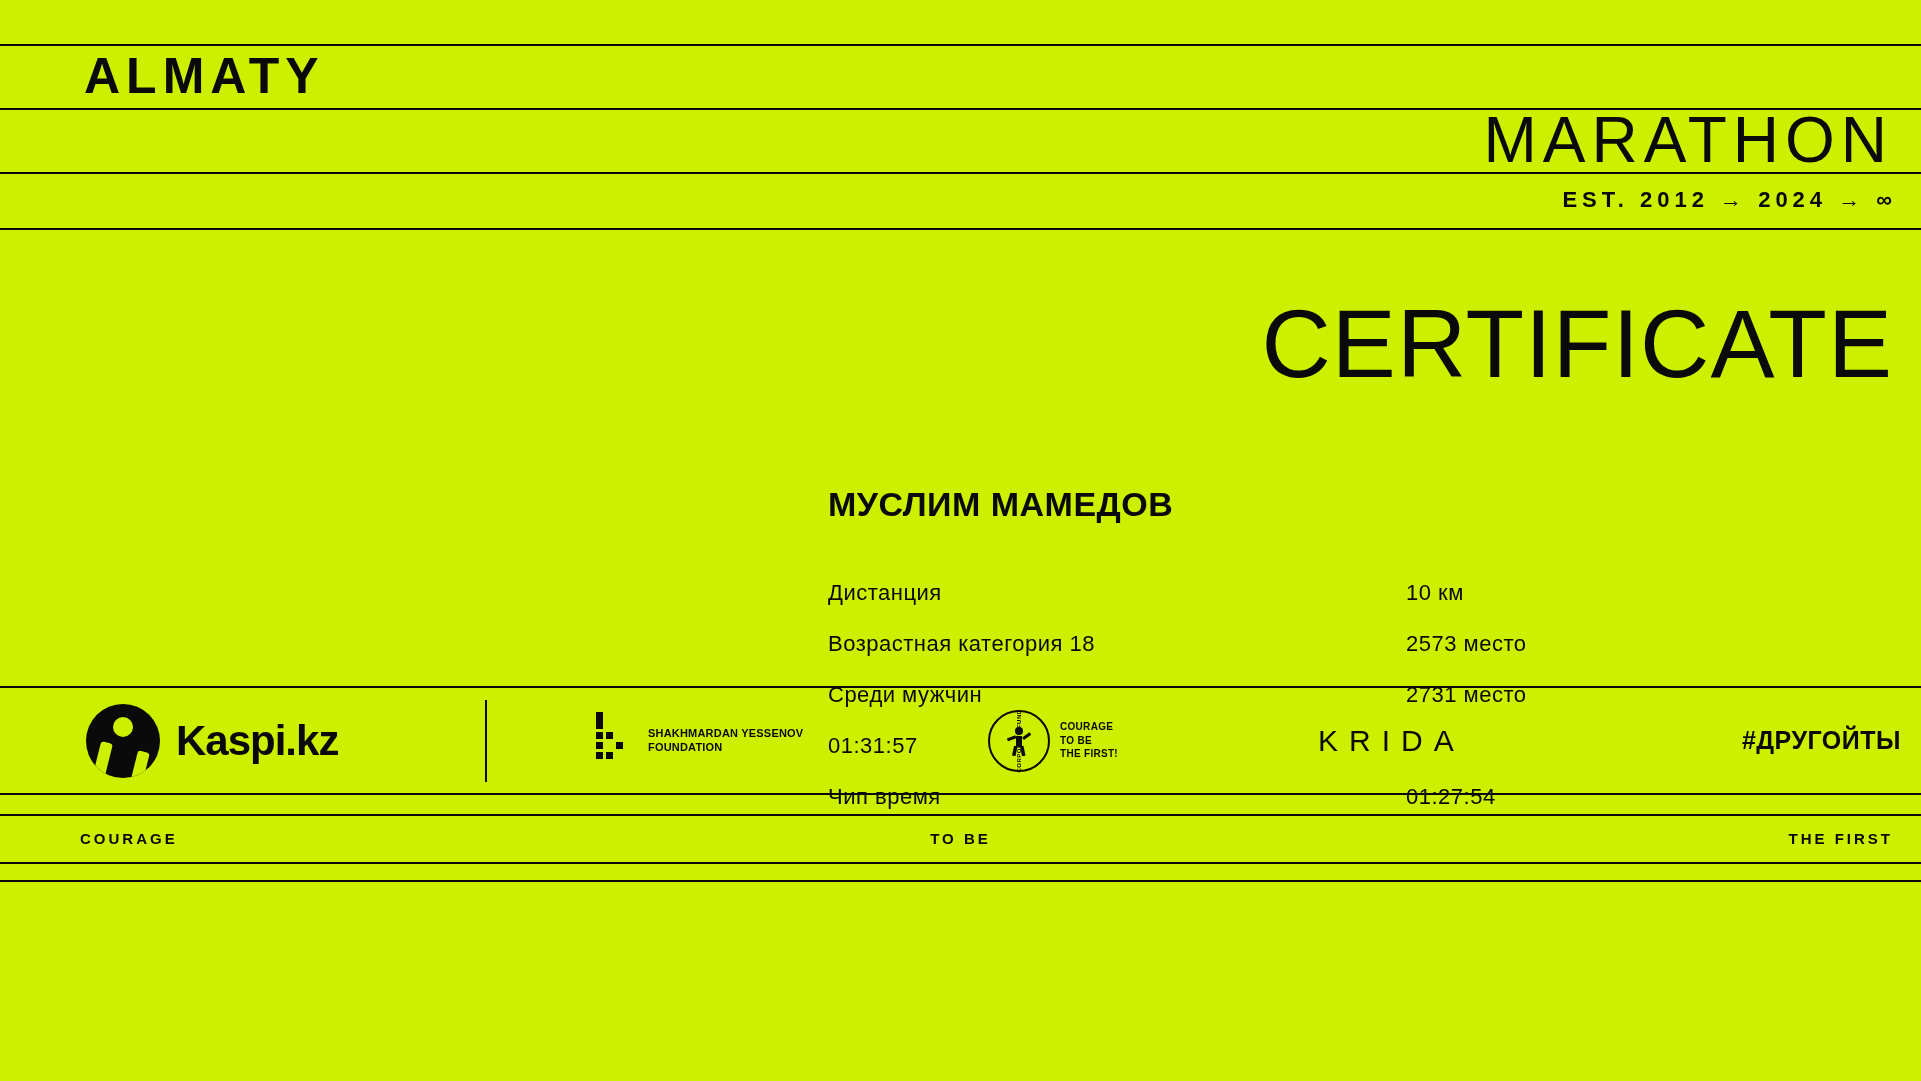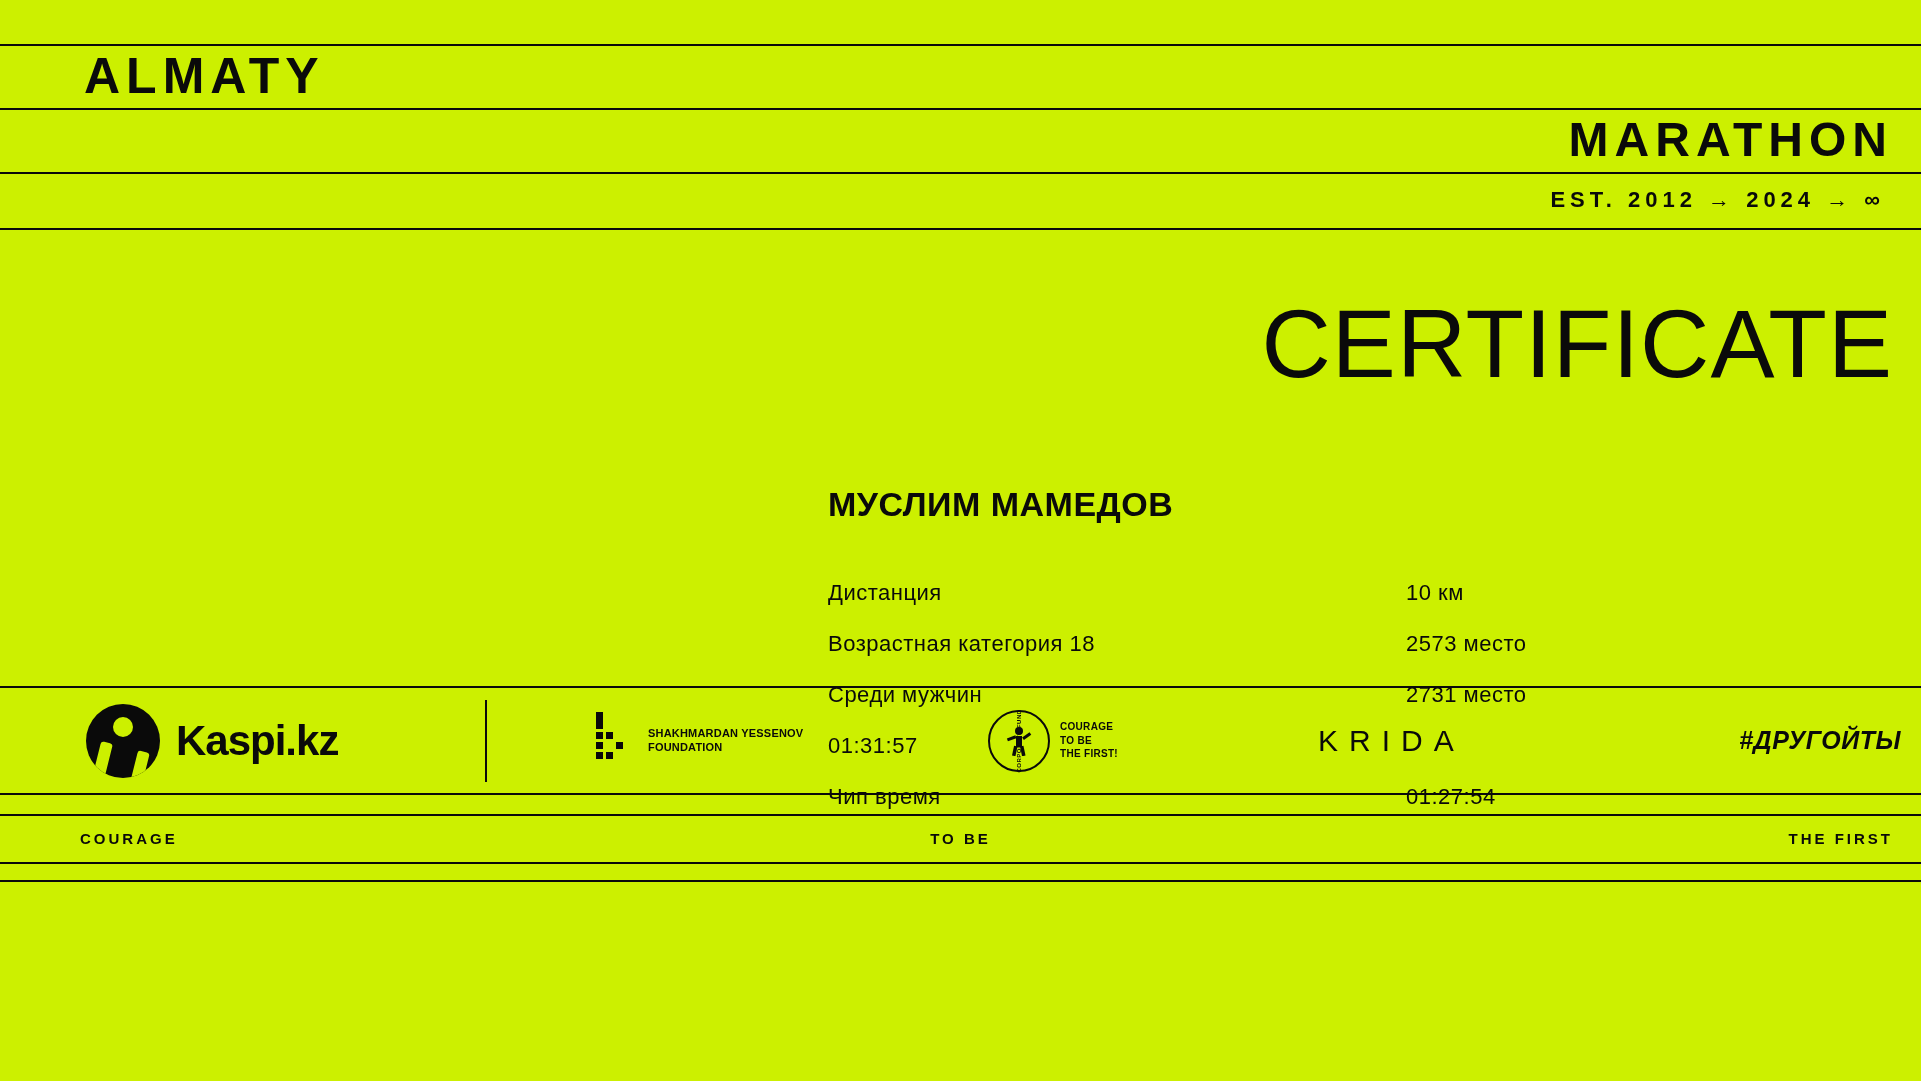--- a/index.html
+++ b/index.html
@@ -50,29 +50,29 @@
     letter-spacing: 6px;
     line-height: 1;
   }
   .marathon {
     position: absolute;
     top: 108px;
     right: 28px;
     height: 64px;
     display: flex;
     align-items: center;
-    font-size: 48px;
-    font-weight: 700;
+    font-size: 64px;
+    font-weight: 400;
     letter-spacing: 6px;
     line-height: 1;
   }
   .est {
     position: absolute;
     top: 172px;
-    right: 36px;
+    right: 24px;
     height: 56px;
     display: flex;
     align-items: center;
     font-size: 22px;
     font-weight: 600;
     letter-spacing: 5px;
     line-height: 1;
   }
 
   .cert-title {
@@ -244,21 +244,20 @@
     font-size: 30px;
     font-weight: 500;
     letter-spacing: 11px;
   }
   .drugoyty {
     position: absolute;
     right: 28px;
     font-size: 25px;
     font-weight: 700;
     letter-spacing: 0.5px;
-    font-style: italic;
   }
 
   
   .footer {
     position: absolute;
     top: 814px;
     left: 0;
     width: 100%;
     height: 48px;
     display: flex;

